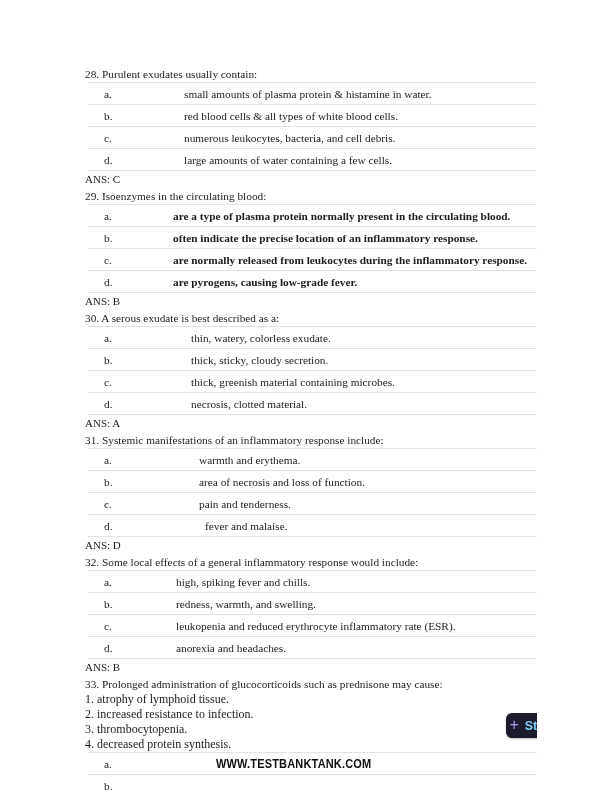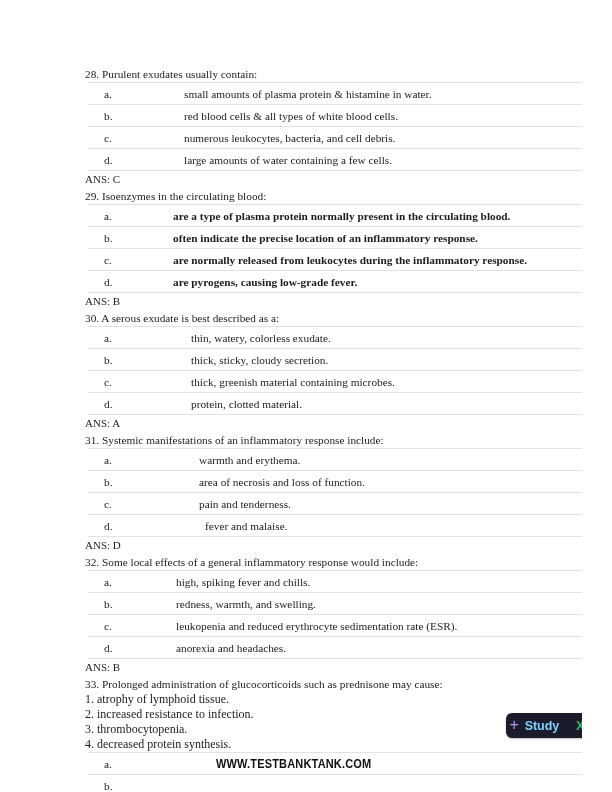--- a/index.html
+++ b/index.html
@@ -8,21 +8,20 @@
     background: #ffffff;
   }
   .page {
     position: relative;
     width: 537px;
     height: 792px;
     background: #ffffff;
     font-family: "Liberation Serif", "DejaVu Serif", serif;
     color: #1c1c1c;
     overflow: hidden;
-    padding-left: 45px;
   }
 
   .content {
     position: absolute;
     left: 85px;
     top: 66px;
     width: 520px;
   }
 
   .qline {
@@ -192,21 +191,21 @@
       <tr>
         <td class="opt-letter">b.</td>
         <td class="opt-text">thick, sticky, cloudy secretion.</td>
       </tr>
       <tr>
         <td class="opt-letter">c.</td>
         <td class="opt-text">thick, greenish material containing microbes.</td>
       </tr>
       <tr>
         <td class="opt-letter">d.</td>
-        <td class="opt-text">protein, clotted material.</td>
+        <td class="opt-text">necrosis, clotted material.</td>
       </tr>
     </tbody>
       </table>
     <div class="ansline">ANS: A</div>
 
     <div class="qline">31. Systemic manifestations of an inflammatory response include:</div>
     <table class="opts ind-d">
       <tbody>
           <tr>
         <td class="opt-letter">a.</td>
@@ -234,21 +233,21 @@
           <tr>
         <td class="opt-letter">a.</td>
         <td class="opt-text">high, spiking fever and chills.</td>
       </tr>
       <tr>
         <td class="opt-letter">b.</td>
         <td class="opt-text">redness, warmth, and swelling.</td>
       </tr>
       <tr>
         <td class="opt-letter">c.</td>
-        <td class="opt-text">leukopenia and reduced erythrocyte sedimentation rate (ESR).</td>
+        <td class="opt-text">leukopenia and reduced erythrocyte inflammatory rate (ESR).</td>
       </tr>
       <tr>
         <td class="opt-letter">d.</td>
         <td class="opt-text">anorexia and headaches.</td>
       </tr>
     </tbody>
       </table>
     <div class="ansline">ANS: B</div>
 
     <div class="qline">33. Prolonged administration of glucocorticoids such as prednisone may cause:</div>

